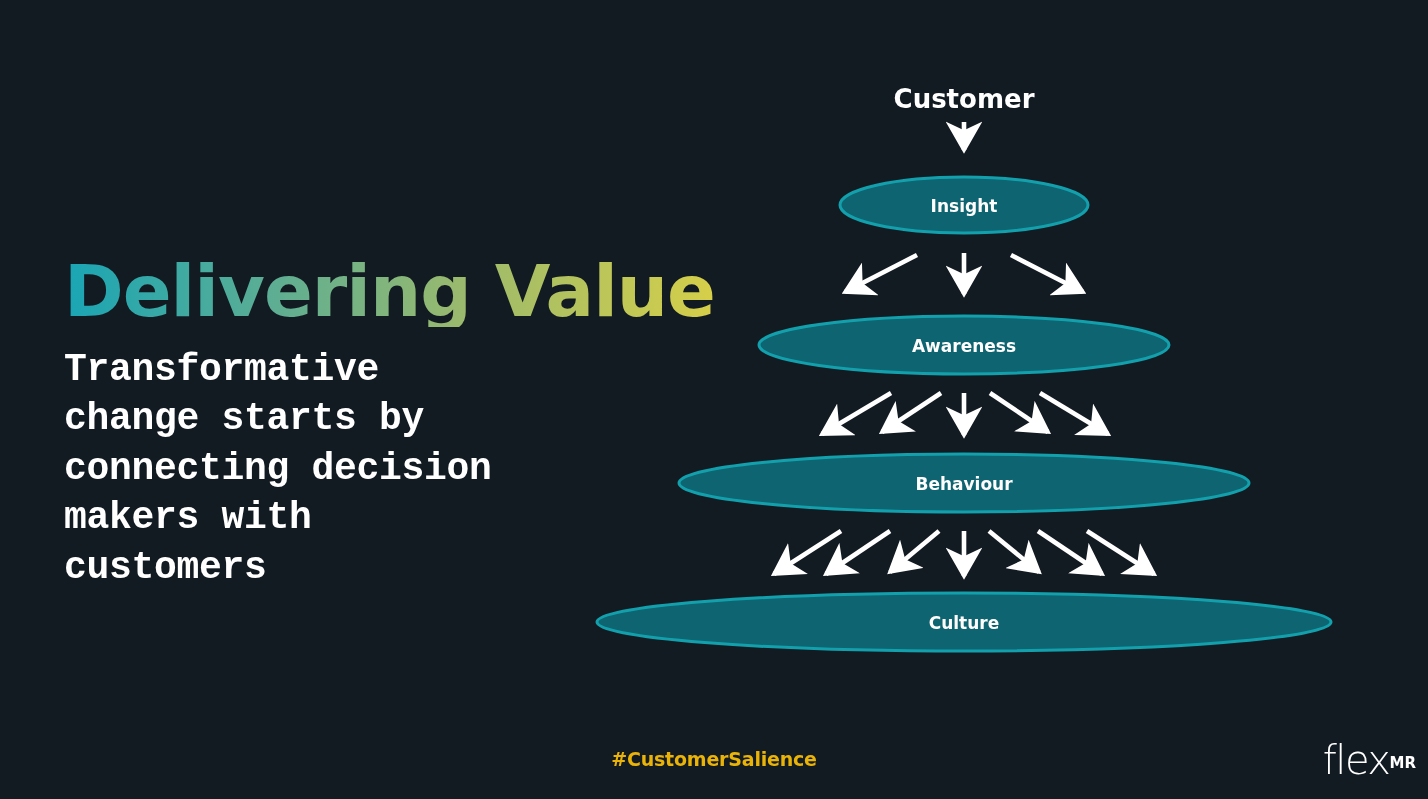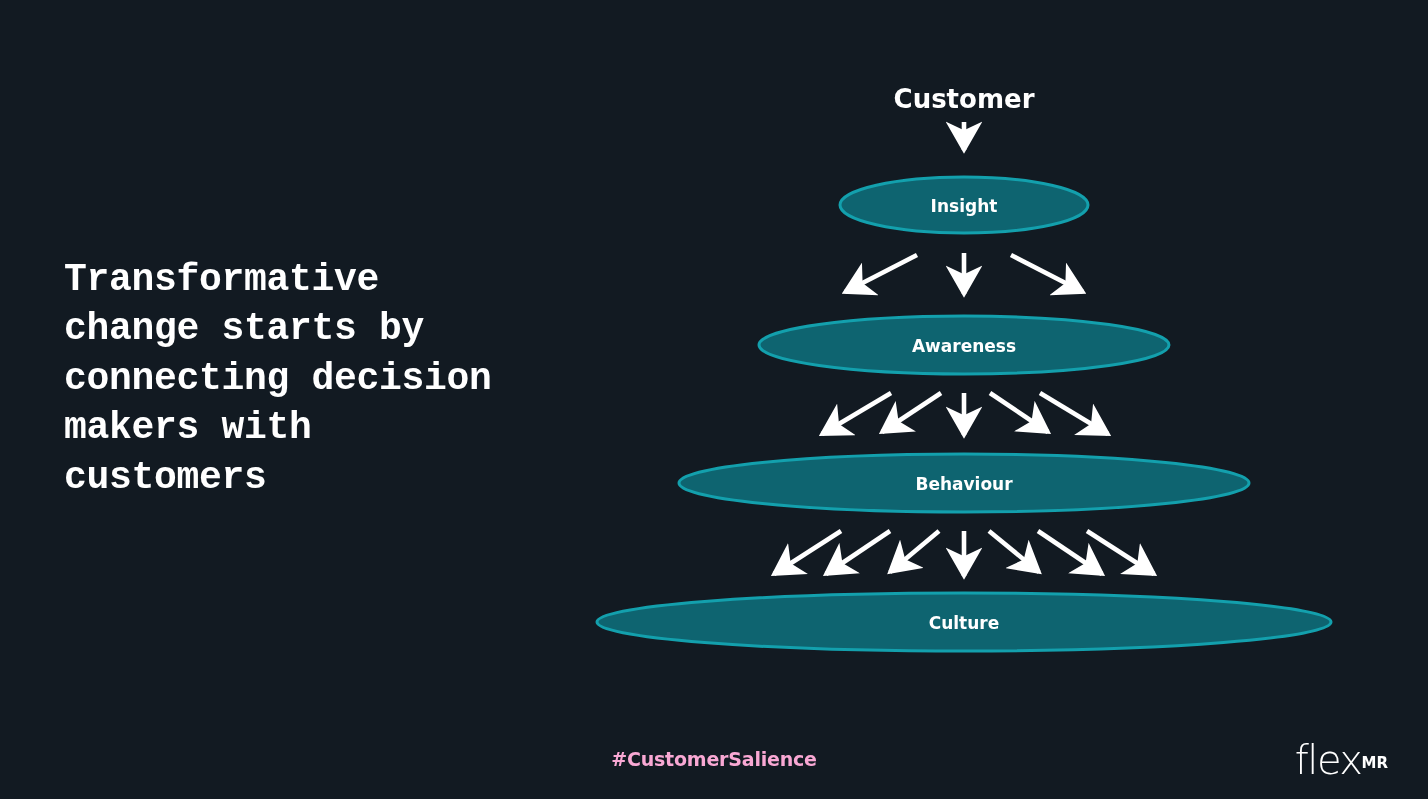--- a/index.html
+++ b/index.html
@@ -85,26 +85,26 @@
   
   #hashtag {
     position: absolute;
     left: 0;
     top: 748px;
     width: 1428px;
     text-align: center;
     font-family: "DejaVu Sans", sans-serif;
     font-size: 19px;
     font-weight: bold;
-    color: #f9a8d4;
+    color: #eab308;
     letter-spacing: -0.2px;
   }
   #logo {
     position: absolute;
-    right: 40px;
+    right: 12px;
     top: 740px;
     color: #ffffff;
     font-family: "DejaVu Sans", sans-serif;
     line-height: 1;
     white-space: nowrap;
   }
   #logo .logo-word {
     font-size: 40px;
     font-weight: 300;
     letter-spacing: -1.5px;
@@ -115,20 +115,21 @@
     vertical-align: super;
     letter-spacing: 0px;
   }
 </style>
 </head>
 <body>
 
 <div id="slide">
 
   <div id="left-panel">
+    <h1 id="headline">Delivering Value</h1>
     <p id="subhead">Transformative change starts by connecting decision makers with customers</p>
   </div>
 
   <div id="diagram">
     <svg width="840" height="620" viewBox="0 0 840 620" xmlns="http://www.w3.org/2000/svg">
       <defs>
 
         <marker id="arrowhead" markerWidth="7" markerHeight="8" refX="6.2" refY="4" orient="auto" markerUnits="strokeWidth">
           <path d="M0,0 L7,4 L0,8 L1.9,4 Z" fill="#ffffff"></path>
         </marker>

